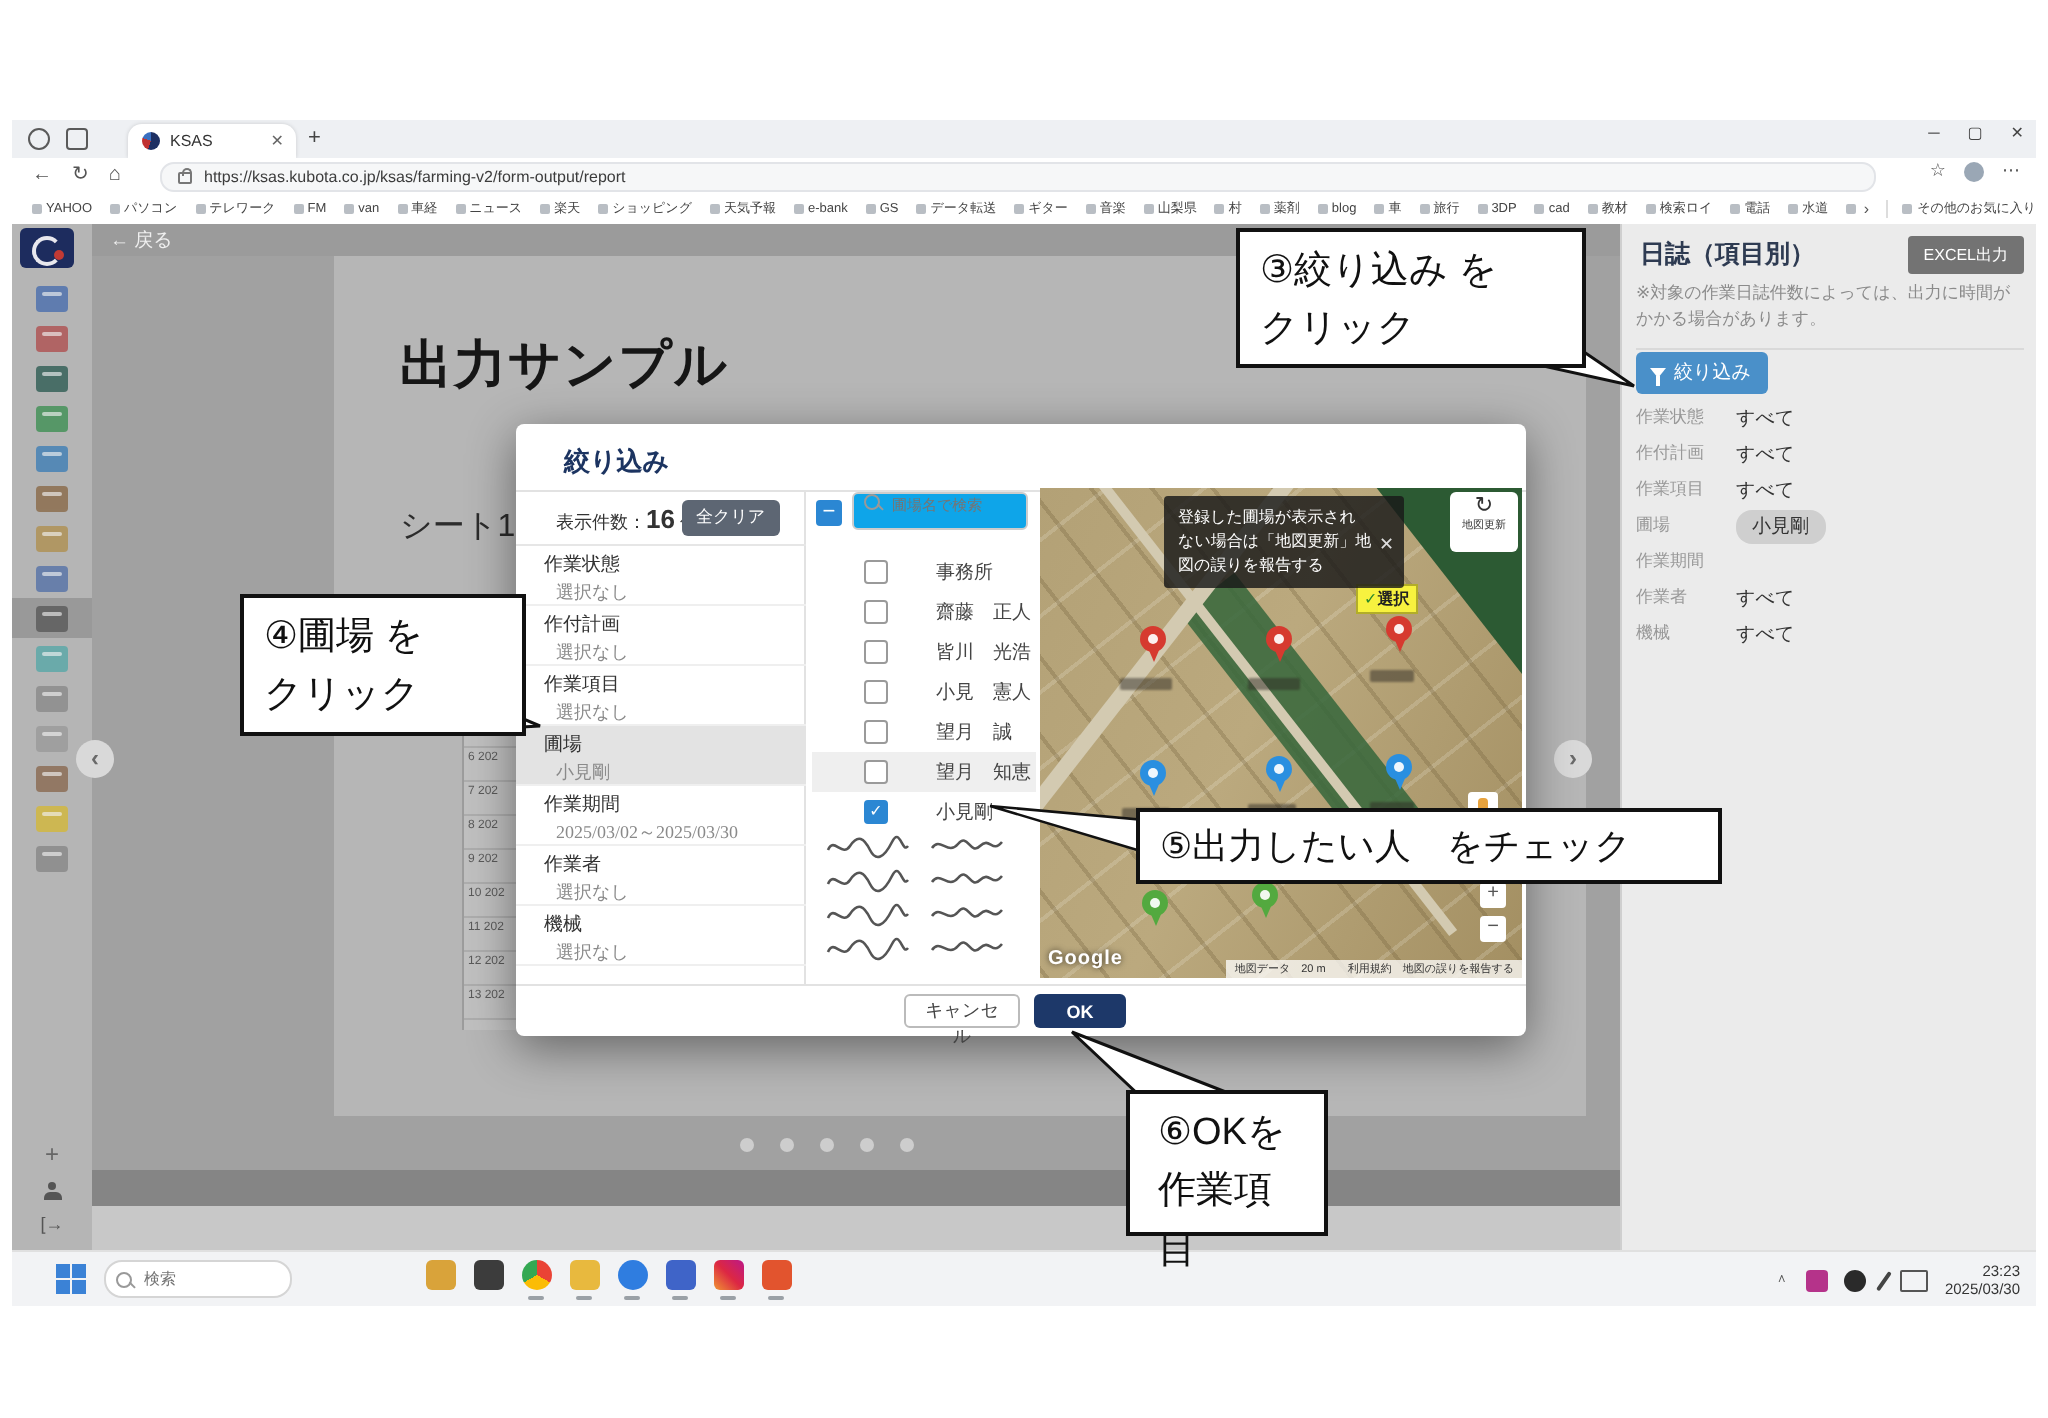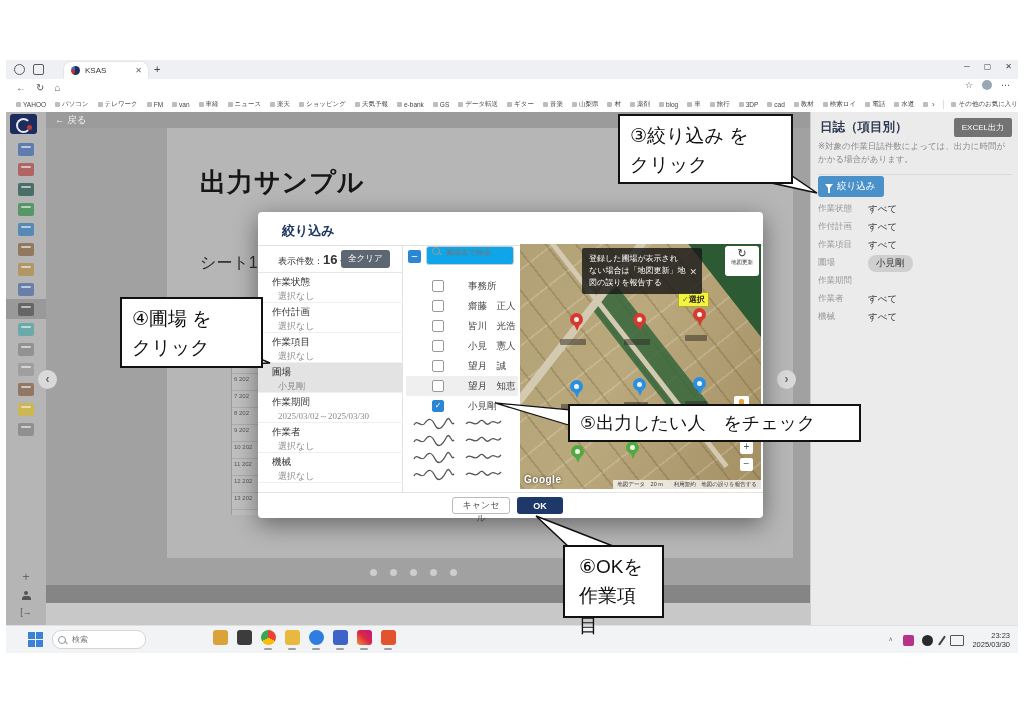--- a/index.html
+++ b/index.html
@@ -190,20 +190,24 @@
       <span>─</span>
       <span>▢</span>
       <span>✕</span>
     </div>
   </div>
 
   <div class="abs toolbar">
     <span class="nav-ic">←</span>
     <span class="nav-ic">↻</span>
     <span class="nav-ic">⌂</span>
+    <div class="urlpill">
+      <span class="lock"></span>
+      <span class="urltext">https://ksas.kubota.co.jp/ksas/farming-v2/form-output/report</span>
+    </div>
     <div class="tb-right">
       <span class="star">☆</span>
       <span class="avatar"></span>
       <span class="more">⋯</span>
     </div>
   </div>
 
   <div class="abs bookmarksbar">
     <div id="bookmarks-list">
         <span class="bm">

